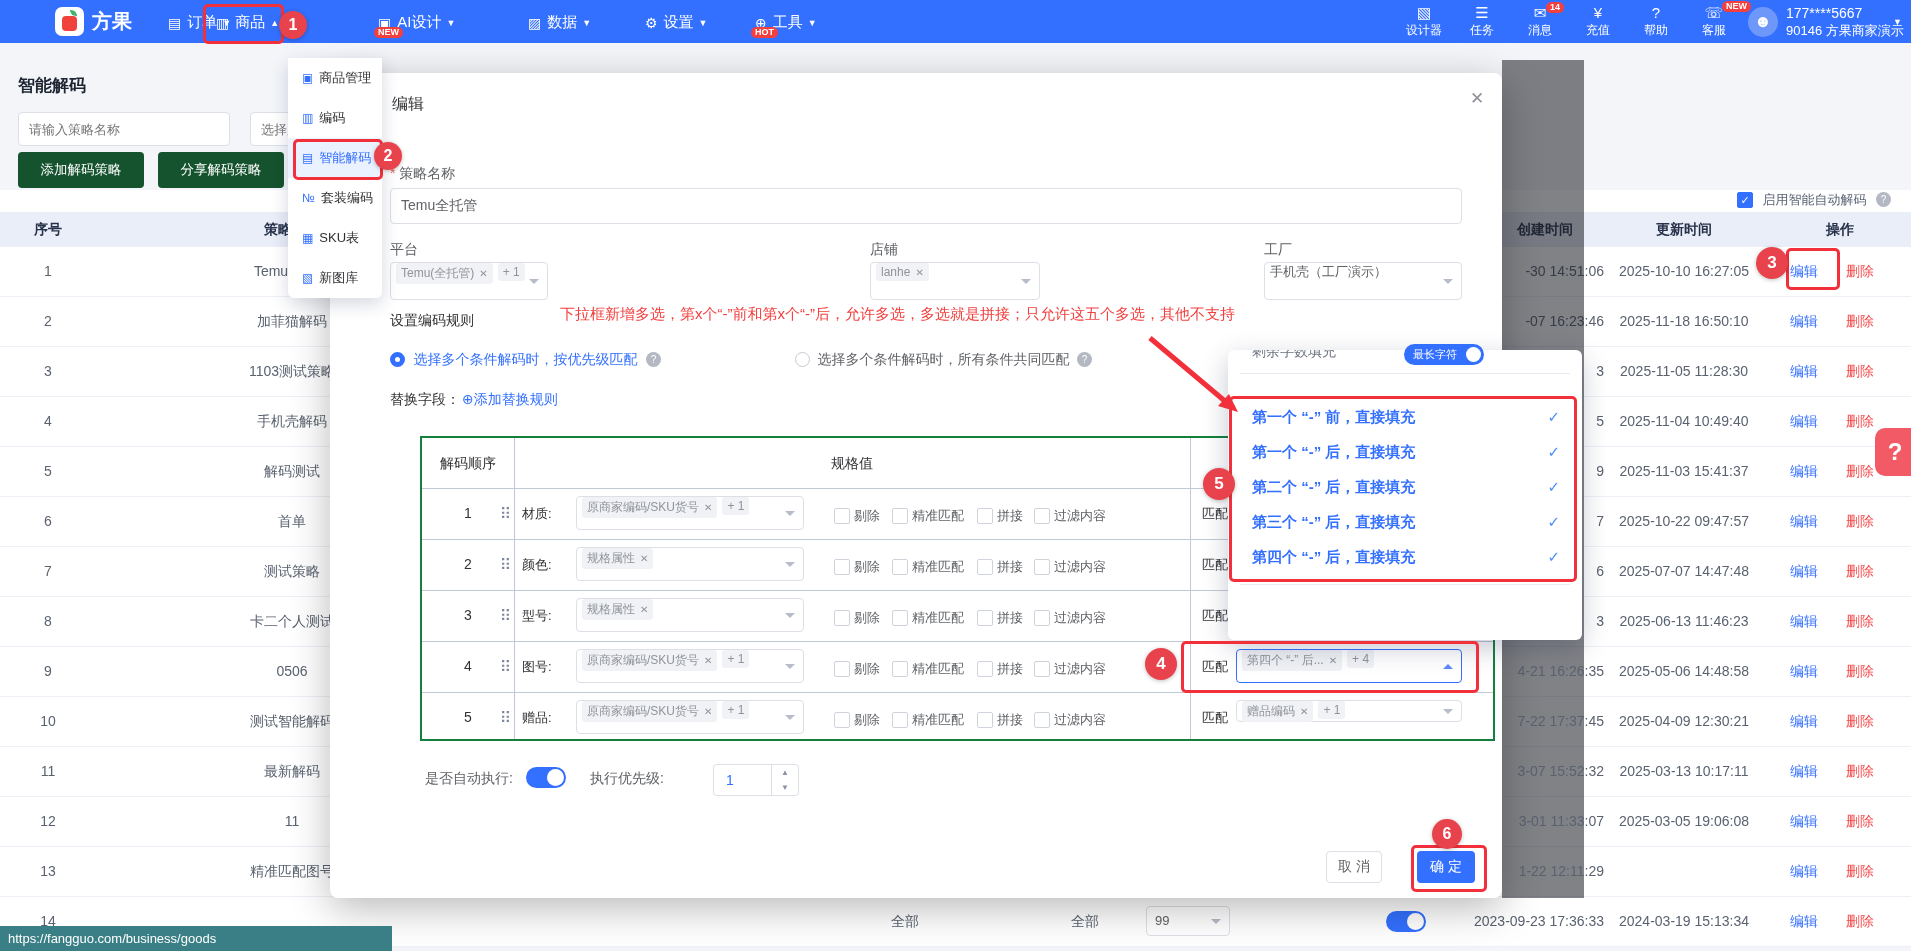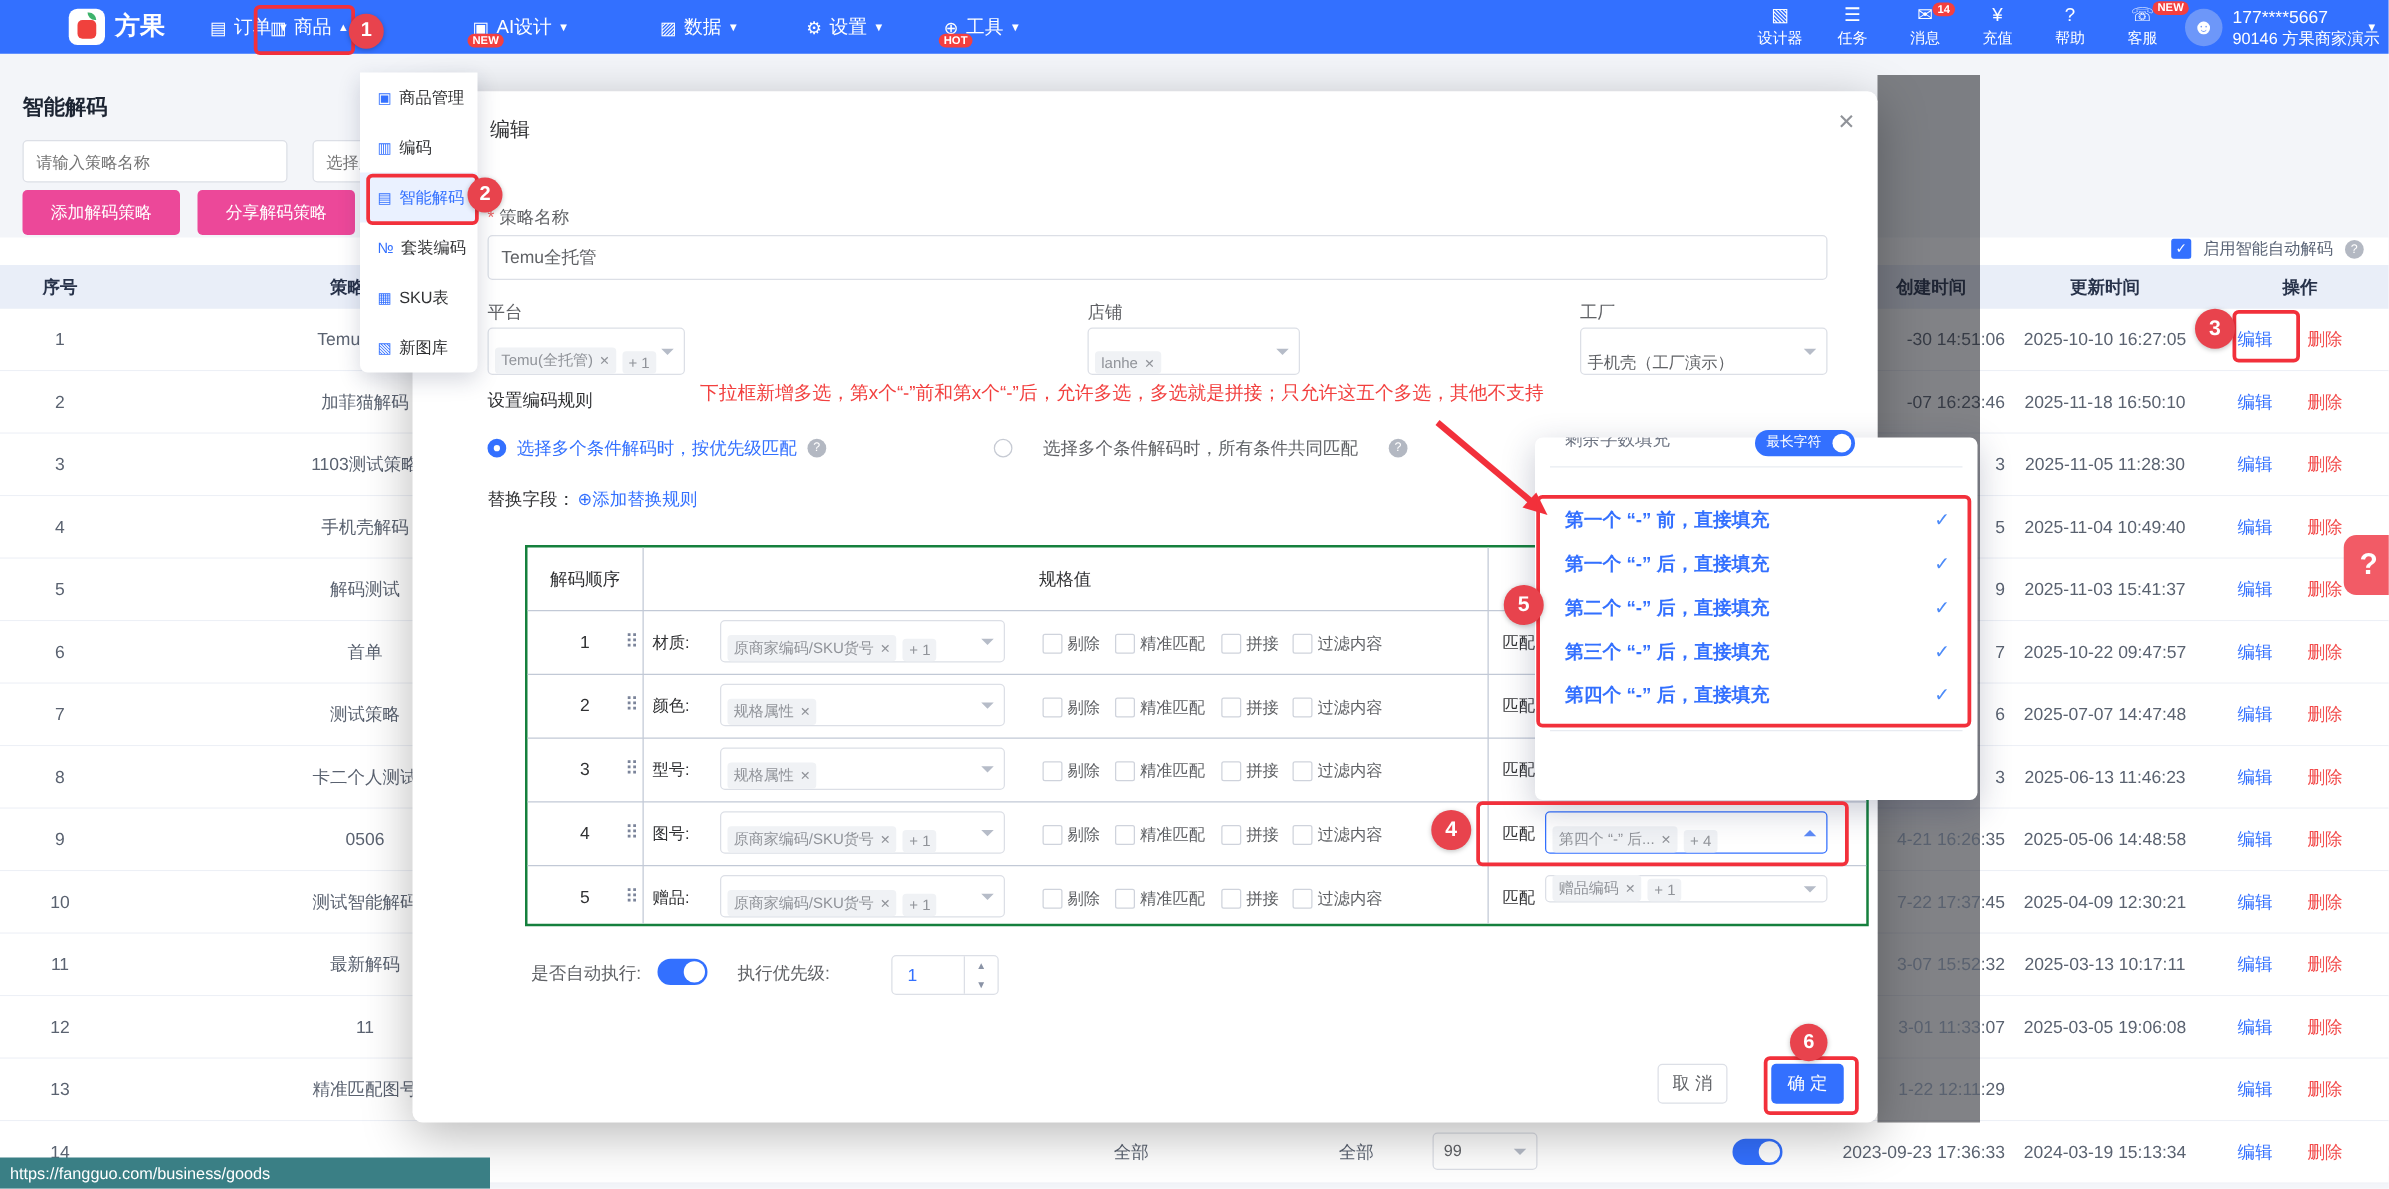--- a/index.html
+++ b/index.html
@@ -15,21 +15,21 @@
   .badge-pill{position:absolute;background:#f43f3f;color:#fff;font-size:9px;line-height:11px;height:11px;
        padding:0 4px;border-radius:6px;font-weight:bold}
   .toolitem{position:absolute;top:3px;width:52px;text-align:center;color:#fff;cursor:pointer}
   .toolico{display:block;font-size:15px;height:20px;line-height:20px}
   .toollbl{display:block;font-size:12px;line-height:15px}
   
   .whitecard{left:0;top:190px;width:1911px;height:743px;background:#fff}
   #pagetitle{left:18px;top:74px;font-size:17px;font-weight:bold;color:#1d2533}
   .inp{position:absolute;height:34px;border:1px solid #dcdfe6;border-radius:4px;background:#fff;
        font-size:13px;color:#606266;padding:0 10px;box-sizing:border-box;font-family:inherit}
-  .bluebtn{position:absolute;top:152px;height:36px;background:#ec4899;color:#fff;border:none;border-radius:4px;
+  .bluebtn{position:absolute;top:152px;height:36px;background:#14532d;color:#fff;border:none;border-radius:4px;
        font-size:13.5px;padding:0 14px;cursor:pointer;font-family:inherit}
   #hdrband{left:0;top:212px;width:1911px;height:35px;background:#e9eef8;z-index:2}
   .hcell{position:absolute;top:0;line-height:35px;font-size:14px;font-weight:bold;color:#27324a}
   #rows{left:0;top:247px;width:1911px}
   .trow{position:relative;height:49px;border-bottom:1px solid #edf0f6;background:#fff}
   .cseq{position:absolute;left:18px;width:60px;line-height:48px;text-align:center;font-size:14px;color:#5a6270}
   .cname{position:absolute;left:182px;width:220px;line-height:48px;text-align:center;font-size:14px;color:#5a6270;white-space:nowrap}
   .ccre{position:absolute;right:307px;line-height:48px;font-size:14px;color:#5a6270;white-space:nowrap;z-index:1}
   .hi{z-index:45}
   .cupd{position:absolute;left:1608px;width:152px;line-height:48px;text-align:center;font-size:14px;color:#5a6270;white-space:nowrap}
@@ -47,21 +47,21 @@
   .smico{color:#3370ff;margin-right:6px;font-size:12px}
   .smitem.active{background:#eaf1ff;color:#3370ff}
   
   #strip{left:1502px;top:60px;width:82px;height:838px;background:rgba(25,28,35,.55);z-index:40}
   
   #modal{left:330px;top:73px;width:1172px;height:825px;background:#fff;border-radius:8px;
        box-shadow:0 10px 40px rgba(0,0,0,.28);z-index:50}
   .m-abs{position:absolute}
   .mlabel{font-size:14px;color:#606266}
   .sel{position:absolute;border:1px solid #dcdfe6;border-radius:4px;background:#fff;display:flex;
-       align-items:flex-end;padding:0 22px 0 5px;box-sizing:border-box}
+       align-items:flex-start;padding:0 22px 0 5px;box-sizing:border-box}
   .tag{background:#f0f2f5;border-radius:3px;color:#909399;font-size:12px;padding:2px 5px;white-space:nowrap;margin-right:5px}
   .tagx{margin-left:5px;font-size:10px;color:#909399;cursor:pointer}
   .chev{position:absolute;right:8px;top:50%;width:0;height:0;border-left:5px solid transparent;
        border-right:5px solid transparent;border-top:5px solid #b6bcc8;margin-top:-2px}
   .chev.up{border-top:none;border-bottom:5px solid #5e8bf7}
   .rad{display:inline-block;width:15px;height:15px;border-radius:50%;box-sizing:border-box;vertical-align:-3px}
   .rad.on{border:5px solid #3370ff;background:#fff}
   .rad.off{border:1px solid #c6cad3;background:#fff}
   
   #mtable{position:absolute;left:90px;top:363px;width:1075px;height:305px;border:2px solid #15803d;box-sizing:border-box}
@@ -347,21 +347,21 @@
 
   <div class="m-abs" style="left:60px;top:239px;font-size:14px;color:#303133">设置编码规则</div>
 
   <div class="m-abs" style="left:60px;top:277px">
     <span class="rad on"></span>
     <span style="font-size:14px;color:#3370ff;margin:0 4px">选择多个条件解码时，按优先级匹配</span>
     <span class="qicon">?</span>
   </div>
   <div class="m-abs" style="left:465px;top:277px">
     <span class="rad off"></span>
-    <span style="font-size:14px;color:#606266;margin:0 20px">选择多个条件解码时，所有条件共同匹配</span>
+    <span style="font-size:14px;color:#606266;margin:0 3px">选择多个条件解码时，所有条件共同匹配</span>
     <span class="qicon">?</span>
   </div>
 
   <div class="m-abs" style="left:60px;top:318px;font-size:14px;color:#303133">替换字段：</div>
   <div class="m-abs" style="left:132px;top:318px;font-size:14px;color:#3370ff;cursor:pointer">⊕添加替换规则</div>
 
   <div id="mtable">
     <div class="vline" style="left:92px"></div>
     <div class="vline" style="left:768px"></div>
     <div class="hline" style="top:50px"></div>

